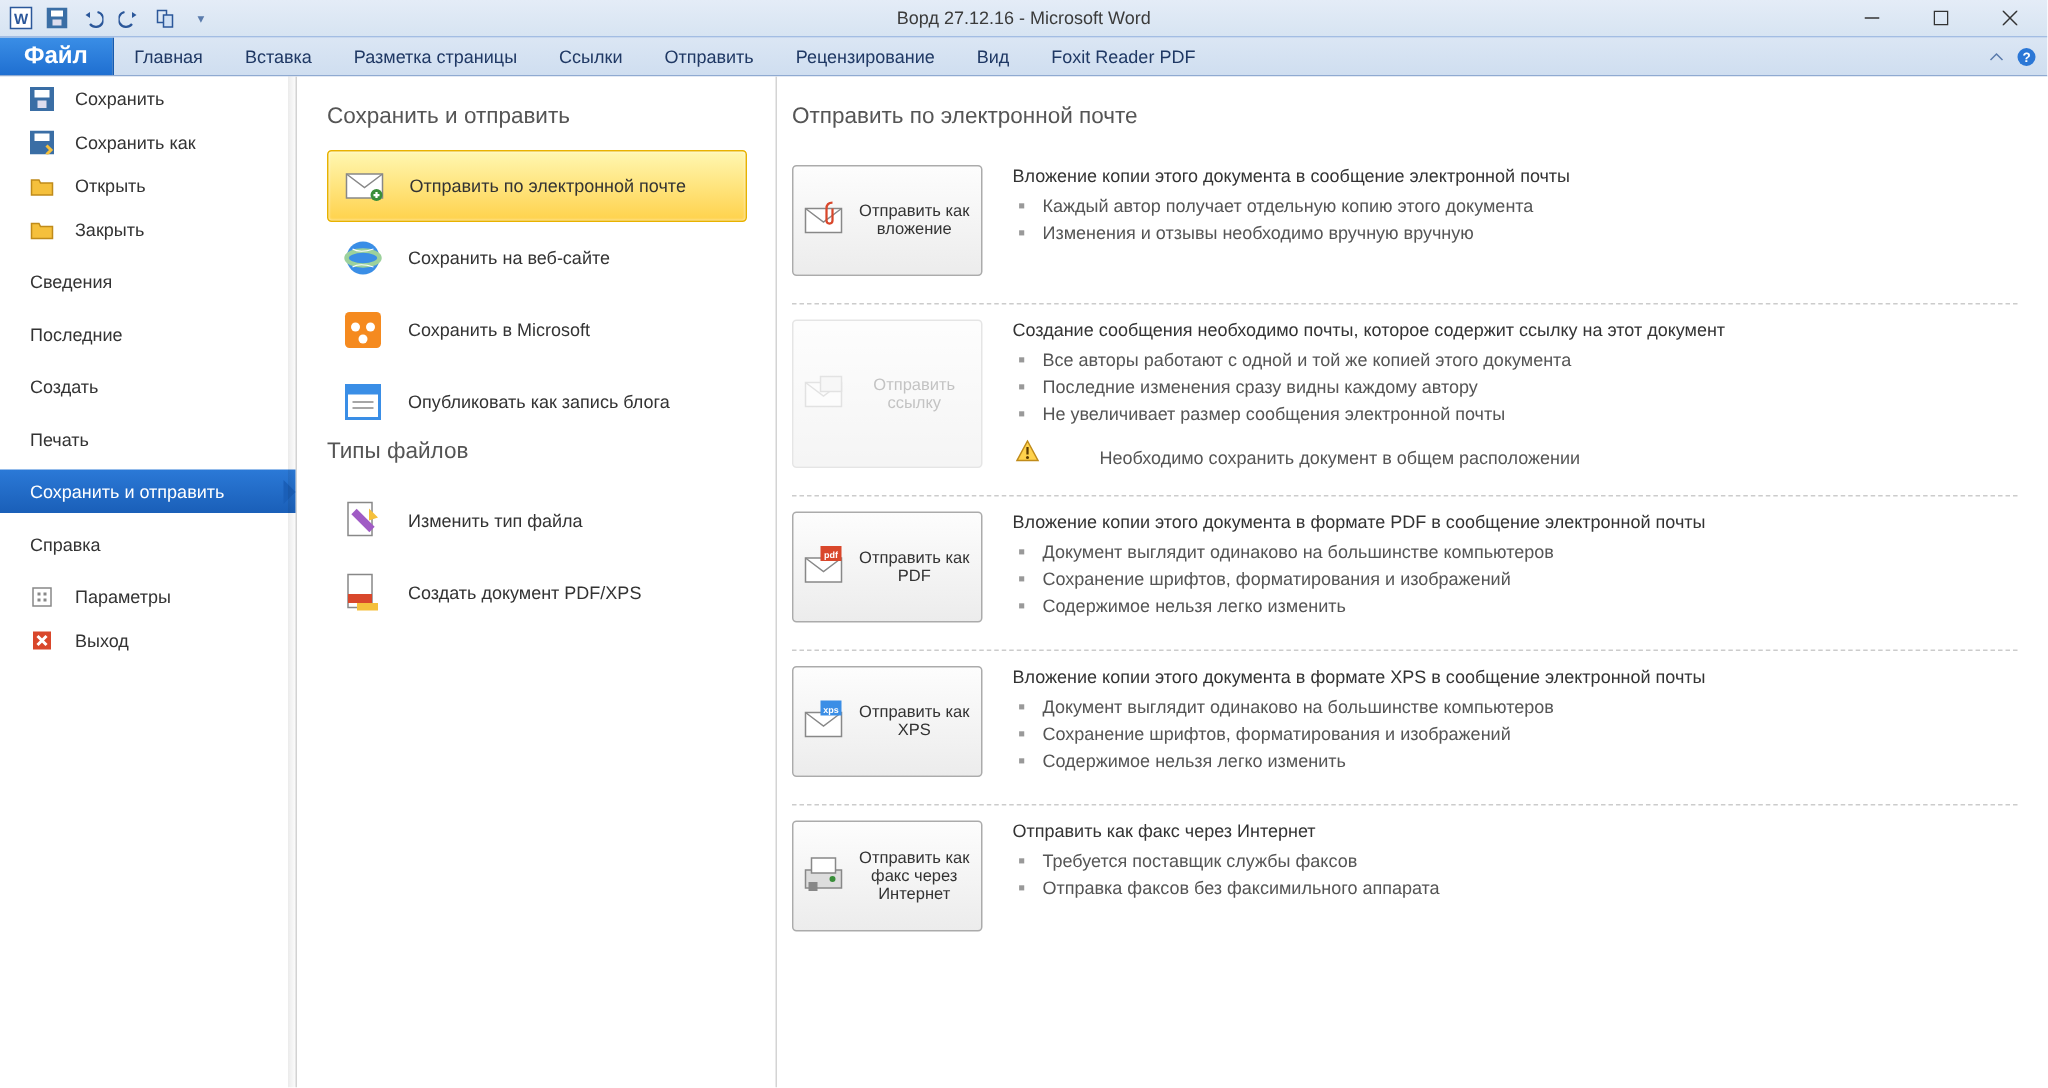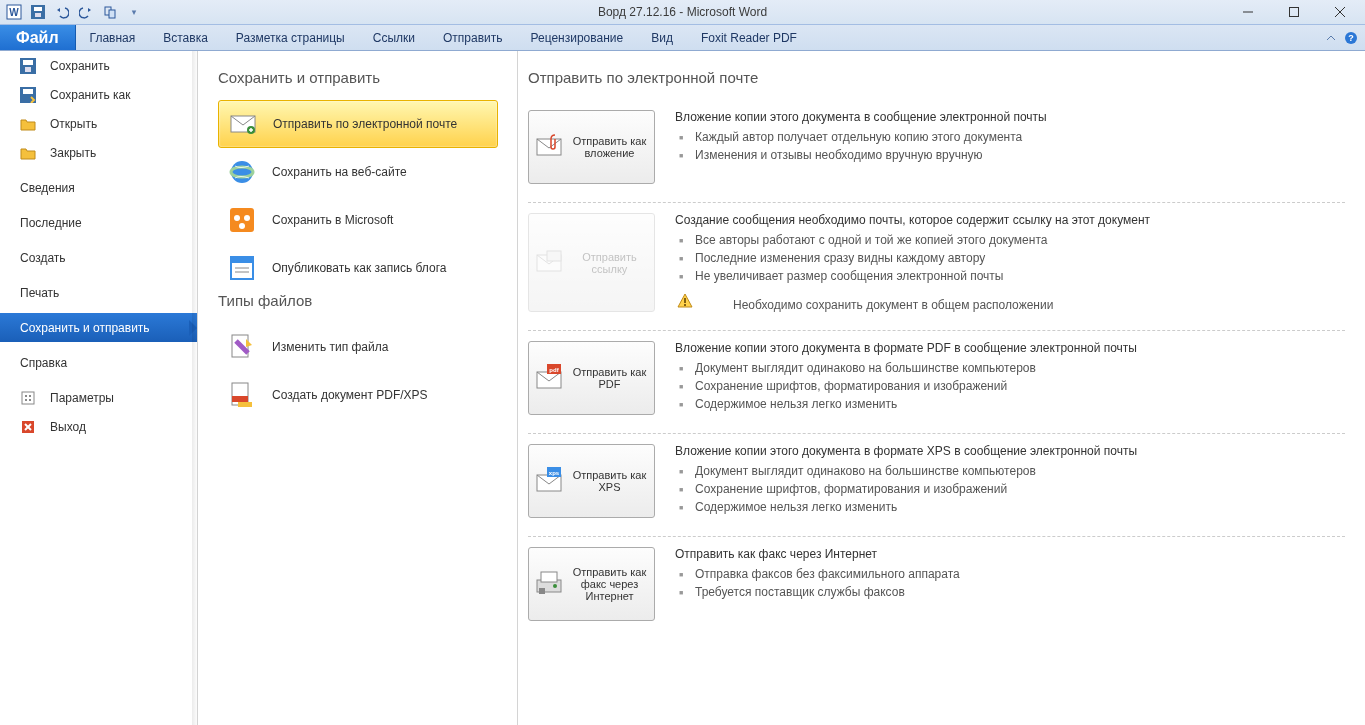--- a/index.html
+++ b/index.html
@@ -397,20 +397,20 @@
               <rect x="8" y="4" width="16" height="10" fill="#fff" stroke="#888"></rect>
               <rect x="6" y="20" width="6" height="6" fill="#888"></rect>
               <circle cx="22" cy="18" r="2" fill="#3a8e3a"></circle>
             </svg>
           </span>
         <span>Отправить как факс через Интернет</span>
       </div>
       <div class="desc-area">
         <div class="desc-title">Отправить как факс через Интернет</div>
         <ul class="bullets">
+          <li>Требуется поставщик службы факсов</li>
           <li>Отправка факсов без факсимильного аппарата</li>
-          <li>Требуется поставщик службы факсов</li>
         </ul>
       </div>
     </div>
 
   </div>
 </div>
 
 </body></html>

